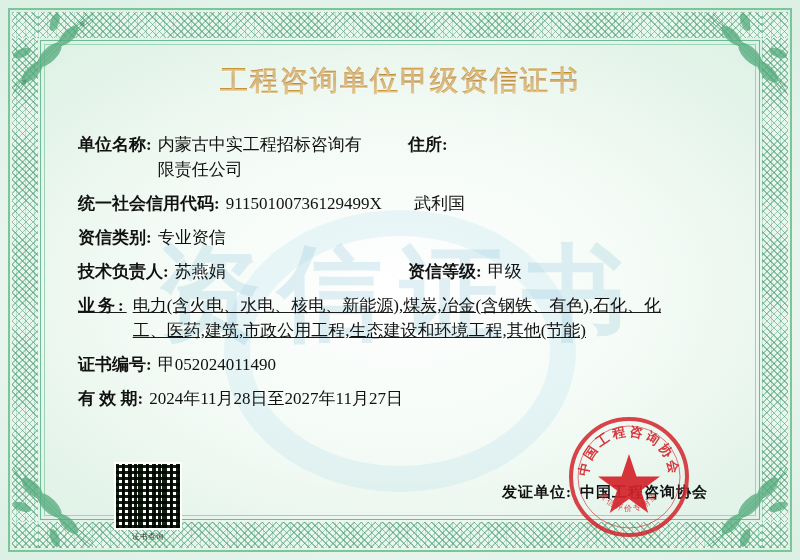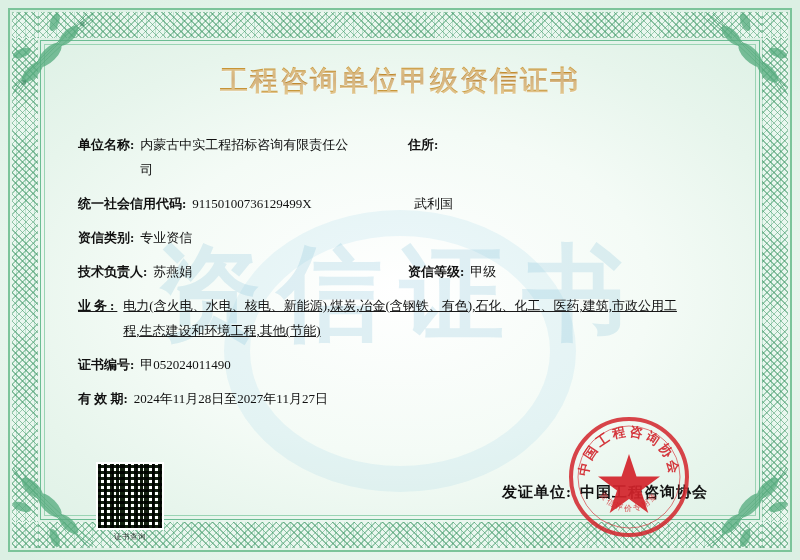--- a/index.html
+++ b/index.html
@@ -118,21 +118,21 @@
     font-family: "Liberation Sans", sans-serif;
   }
 
   
   .fields {
     position: absolute;
     left: 78px;
     top: 132px;
     width: 648px;
     color: #1b1b1b;
-    font-size: 13px;
+    font-size: 17px;
     line-height: 25px;
   }
   .row {
     display: flex;
     align-items: flex-start;
     margin-bottom: 9px;
   }
   .col {
     display: flex;
     align-items: flex-start;
@@ -173,21 +173,21 @@
     bottom: 20px;
     width: 126px;
     height: 126px;
     pointer-events: none;
   }
   .seal svg { display: block; }
 
   
   .qr-wrap {
     position: absolute;
-    left: 94px;
+    left: 112px;
     bottom: 18px;
     width: 72px;
     text-align: center;
   }
   .qr {
     width: 64px;
     height: 64px;
     margin: 0 auto;
     background-color: #ffffff;
     background-image:

